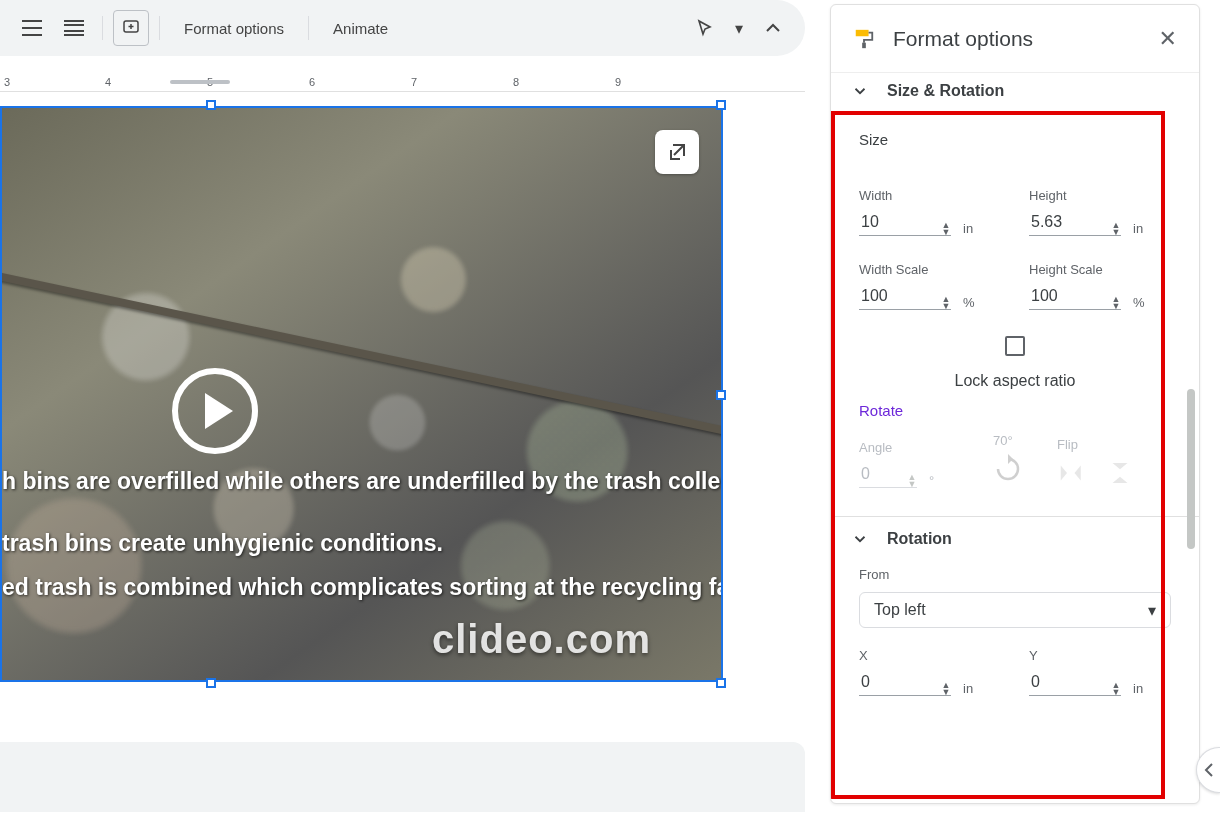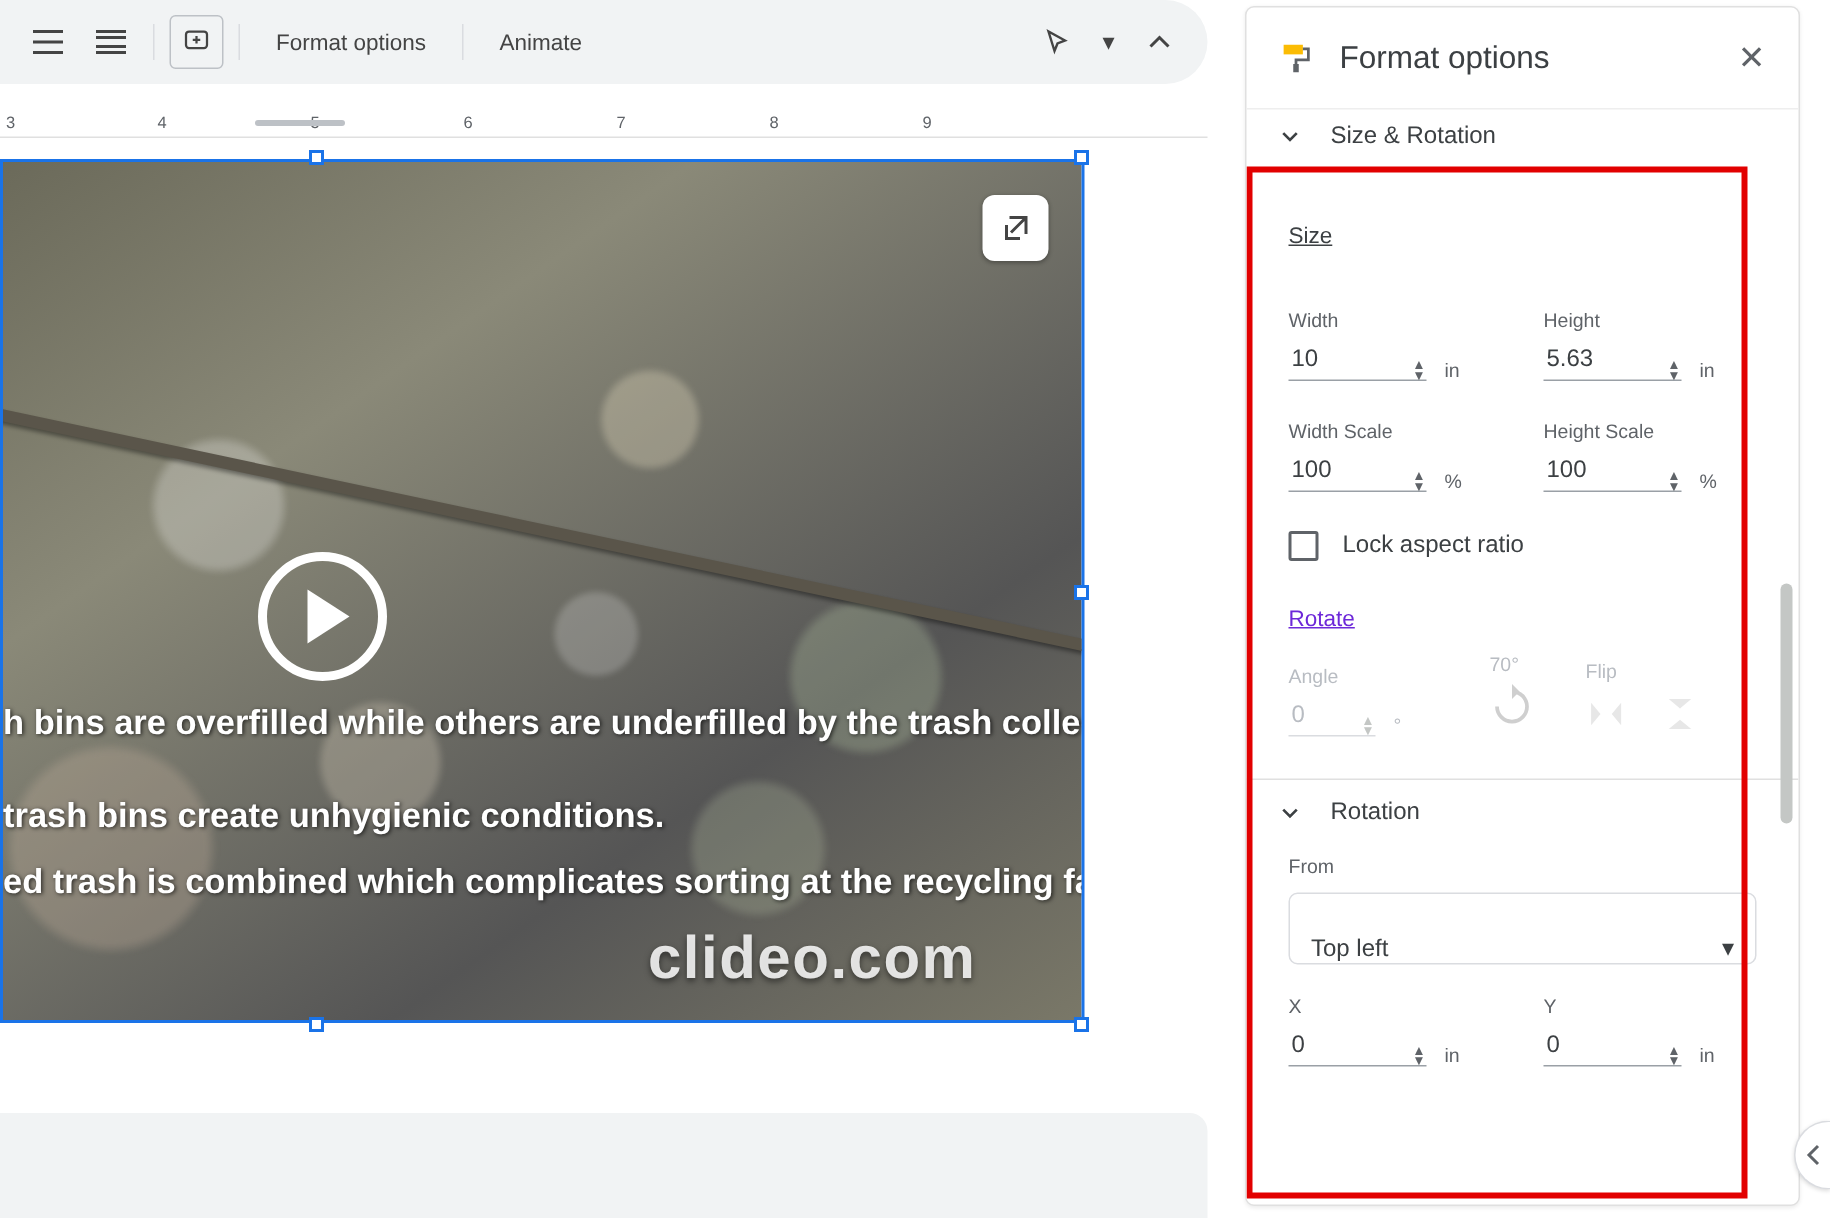--- a/index.html
+++ b/index.html
@@ -97,54 +97,54 @@
   .side-header {
     height:68px; display:flex; align-items:center; padding:0 22px; gap:18px;
     border-bottom:1px solid #eee;
   }
   .side-header .title { font-size:21px; color:#3c4043; }
   .side-header .close { margin-left:auto; font-size:22px; color:#5f6368; cursor:pointer;}
   .paint-icon { width:22px; height:22px; }
 
   .section-row {
     display:flex; align-items:center; gap:18px; padding:0 20px; height:44px;
-    font-size:16px; color:#3c4043; font-weight:400; cursor:pointer;
+    font-size:16px; color:#3c4043; font-weight:700; cursor:pointer;
   }
   .chev { width:18px; height:18px; }
 
   .panel-body { padding: 6px 28px 0 28px; }
-  .group-title { font-size:15px; color:#3c4043; margin:30px 0 14px; font-weight:500;text-decoration:underline;}
+  .group-title { font-size:15px; color:#3c4043; margin:12px 0 14px; font-weight:500;}
   .group-title.dim { color:#6d28d9; }
   .row2 { display:flex; gap:28px;margin-top:40px; }
   .field { flex:1; }
   .field-label { font-size:13px; color:#5f6368; margin-bottom:6px; }
   .field-label.dim { color:#b8bcc2; }
   .num-wrap { display:flex; align-items:flex-end; gap:10px; }
   .num-input {
     width:92px; border:none; border-bottom:1px solid #9aa0a6; font-size:16px;
     padding:4px 18px 4px 2px; background:transparent; color:#3c4043;
   }
   .num-input.dim { color:#b8bcc2; border-bottom-color:#dadce0;}
   .spinner { position:relative; margin-left:-22px; width:14px; color:#5f6368; font-size:9px; line-height:7px; text-align:center;}
   .spinner div{cursor:pointer;}
   .unit { font-size:13px; color:#5f6368; }
   .unit.dim{color:#b8bcc2;}
 
-  .check-row { display:flex; align-items:center; gap:16px; margin:26px 0 10px;}
+  .check-row { display:flex; align-items:center; gap:16px; margin:26px 0 10px;flex-direction:column;}
   .checkbox { width:20px; height:20px; border:2px solid #5f6368; border-radius:2px; cursor:pointer;}
   .check-label{ font-size:16px; color:#3c4043;}
 
   .rot-ctrls { display:flex; gap:34px; align-items:flex-end; margin-top:2px;}
   .rot-icon { width:30px; height:30px; opacity:.35; }
 
   .divider { height:1px; background:#e0e0e0; margin:28px -28px 0; }
 
   .dropdown {
-    margin-top:10px; height:48px; border:1px solid #dadce0; border-radius:6px;
-    display:flex; align-items:flex-end; padding:0 14px; font-size:16px; color:#3c4043;
+    margin-top:10px; height:36px; border:1px solid #dadce0; border-radius:6px;
+    display:flex; align-items:center; padding:0 14px; font-size:16px; color:#3c4043;
     justify-content:space-between; cursor:pointer;
   }
 
   
   .highlight {
     position:absolute; border:4px solid #e20000; pointer-events:none;
     top:106px; left:0; right:34px; bottom:4px;
   }
 
   .expand-tab{

